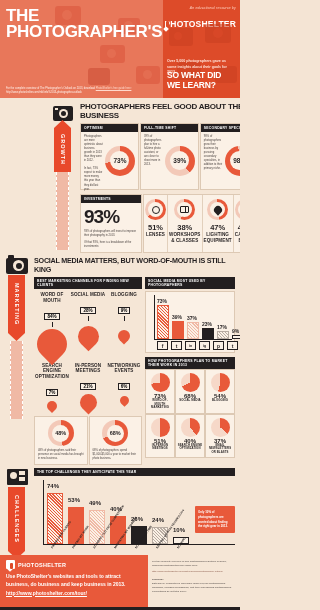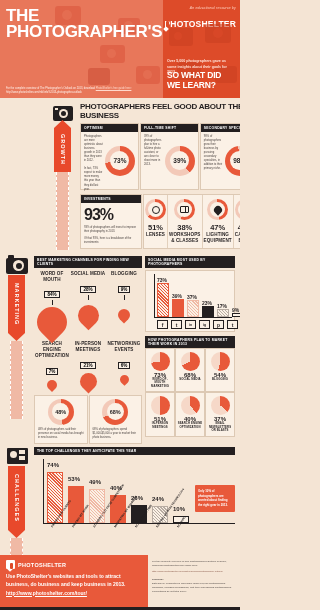--- a/index.html
+++ b/index.html
@@ -53,21 +53,21 @@
 
   
   .donut { border-radius:50%; display:flex; align-items:center; justify-content:center;
      position:relative; }
   .donut .hole { background:#fbf1e6; border-radius:50%; display:flex;
      align-items:center; justify-content:center; font-weight:bold; color:#231f20; }
   .pie { border-radius:50%; }
   .barlbl { position:absolute; font-size:6px; font-weight:bold; color:#231f20; }
   .axis { position:absolute; background:#231f20; }
 
-  .pct-big { font-size:16px; font-weight:bold; color:#231f20; letter-spacing:-1px; }
+  .pct-big { font-size:19px; font-weight:bold; color:#231f20; letter-spacing:-1px; }
   .micro { font-size:2.7px; color:#4a4340; line-height:1.5; }
   .ctitle { font-size:4.6px; font-weight:bold; color:#231f20; text-align:center;
       line-height:1.25; letter-spacing:.1px; }
   .cnum { font-size:7.5px; font-weight:bold; color:#231f20; text-align:center; }
 
   .sm-chip { width:11px; height:9px; border:.5px solid #231f20; background:#fbf1e6;
      display:flex; align-items:center; justify-content:center; font-size:5px;
      font-weight:bold; color:#231f20; }
 
   .vlabel { font-size:2.9px; font-weight:bold; color:#231f20; white-space:nowrap;
@@ -252,20 +252,21 @@
         <div style="position:absolute;left:9px;top:5px;width:11px;height:11px;border-radius:50%;background:#f5e6d6;"></div>
         <div style="position:absolute;left:11.5px;top:7.5px;width:6px;height:6px;border-radius:50%;background:#231f20;"></div>
         <div style="position:absolute;left:4px;top:0px;width:6px;height:4px;background:#231f20;border-radius:1px;"></div>
       </div>
       <div class="rail-label" style="top:22px;height:58px;">MARKETING</div>
       <div class="arrow-up" style="top:80px;transform:rotate(180deg);"></div>
       <div class="film" style="top:88px;height:78px;"></div>
     </div>
 
     <div style="flex:1;padding:3px 5px 0 0;">
+      <div class="sec-title" style="margin-bottom:3px;font-size:7.2px;">SOCIAL MEDIA MATTERS, BUT WORD-OF-MOUTH IS STILL KING</div>
 
       <div style="display:flex;gap:3px;">
 
         <div style="width:108px;">
           <div class="blackbar">
             <span>BEST MARKETING CHANNELS FOR FINDING NEW CLIENTS</span>
           </div>
 
           <div style="display:flex;margin-top:3px;">
             <div style="flex:1;text-align:center;">

